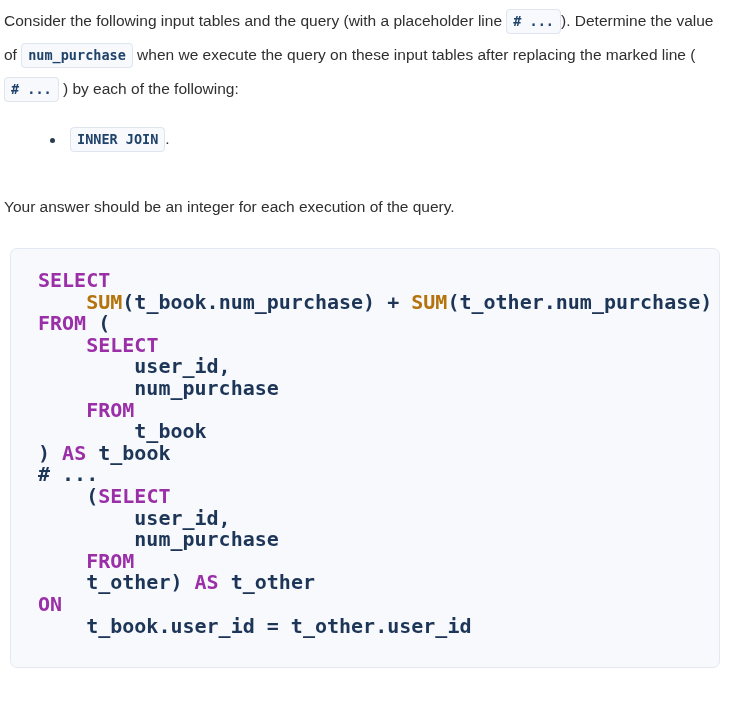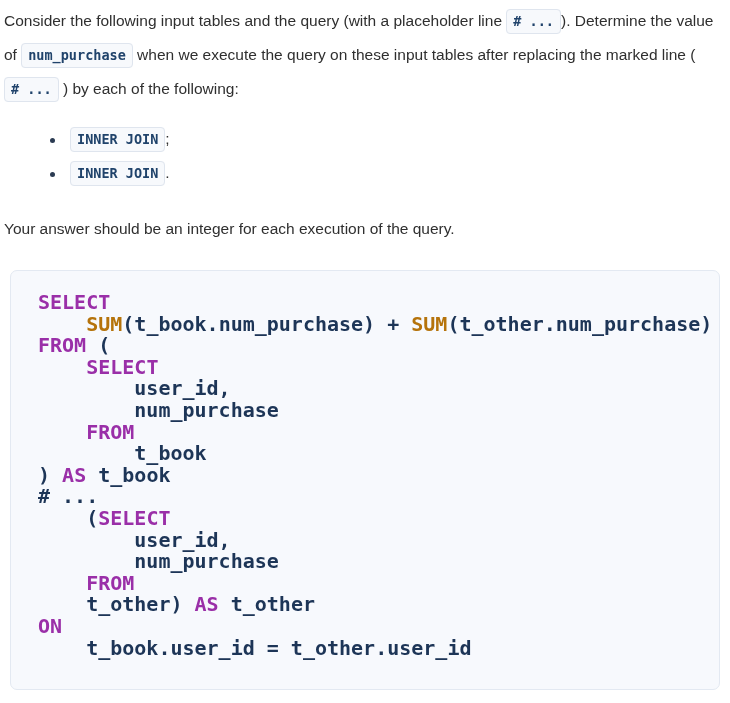--- a/index.html
+++ b/index.html
@@ -71,21 +71,21 @@
     height: 5px;
     border-radius: 50%;
     background: #2b3b52;
   }
   .li-tail {
     color: #2f2f2f;
     font-size: 15.5px;
   }
 
   .answer-note {
-    margin-top: 24px;
+    margin-top: 36px;
     font-size: 15.5px;
     line-height: 30px;
     color: #2f2f2f;
   }
 
   
   .codeblock {
     margin-top: 26px;
     margin-left: 6px;
     margin-right: 6px;
@@ -115,23 +115,20 @@
 
 <div class="page">
 
   <div class="prose prose-block">
     <span>Consider the following input tables and the query (with a placeholder line </span><code class="icode"># ...</code><span>).</span>
     <span>Determine the value of </span><code class="icode">num_purchase</code><span> when we execute the query on these input tables after replacing the marked line ( </span><code class="icode"># ...</code><span> ) by each of the following:</span>
   </div>
 
   <ul class="joins">
     <li>
-      <code class="icode">INNER JOIN</code><span class="li-tail">;</span>
-    </li>
-    <li>
       <code class="icode">INNER JOIN</code><span class="li-tail">.</span>
     </li>
   </ul>
 
   <p class="answer-note">Your answer should be an integer for each execution of the query.</p>
 
   <div class="codeblock">
     <pre class="code" id="code-target"><span class="kw">SELECT</span>
 <span class="pl">    </span><span class="fn">SUM</span><span class="pl">(t_book.num_purchase) + </span><span class="fn">SUM</span><span class="pl">(t_other.num_purchase) </span><span class="kw">AS</span><span class="pl"> num_purchase</span>
 <span class="kw">FROM</span><span class="pl"> (</span>

